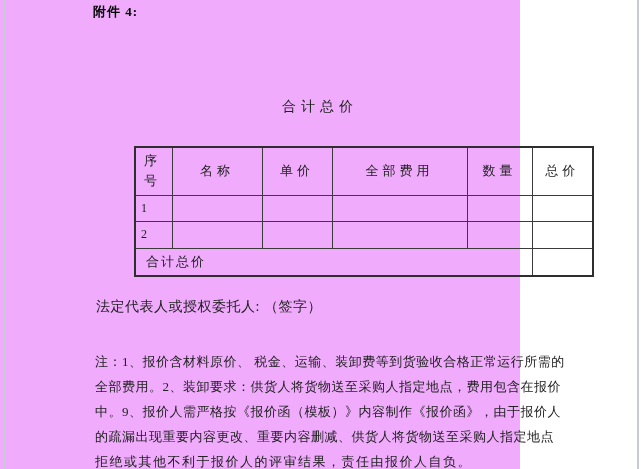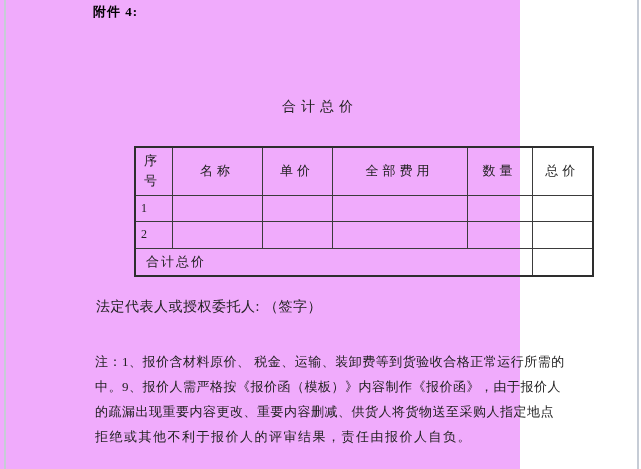--- a/index.html
+++ b/index.html
@@ -118,18 +118,19 @@
         <td class="cell-footer-label" colspan="5">合计总价</td>
         <td></td>
       </tr>
     </tbody>
   </table>
 
   <div class="signature-line">法定代表人或授权委托人: （签字）</div>
 
   <div class="notes">
     <div class="note-line">注：1、报价含材料原价、 税金、运输、装卸费等到货验收合格正常运行所需的</div>
+    <div class="note-line">全部费用。2、装卸要求：供货人将货物送至采购人指定地点，费用包含在报价</div>
     <div class="note-line">中。9、报价人需严格按《报价函（模板）》内容制作《报价函》，由于报价人</div>
     <div class="note-line">的疏漏出现重要内容更改、重要内容删减、供货人将货物送至采购人指定地点</div>
     <div class="note-line last">拒绝或其他不利于报价人的评审结果，责任由报价人自负。</div>
   </div>
 
 </div>
 
 </body></html>

